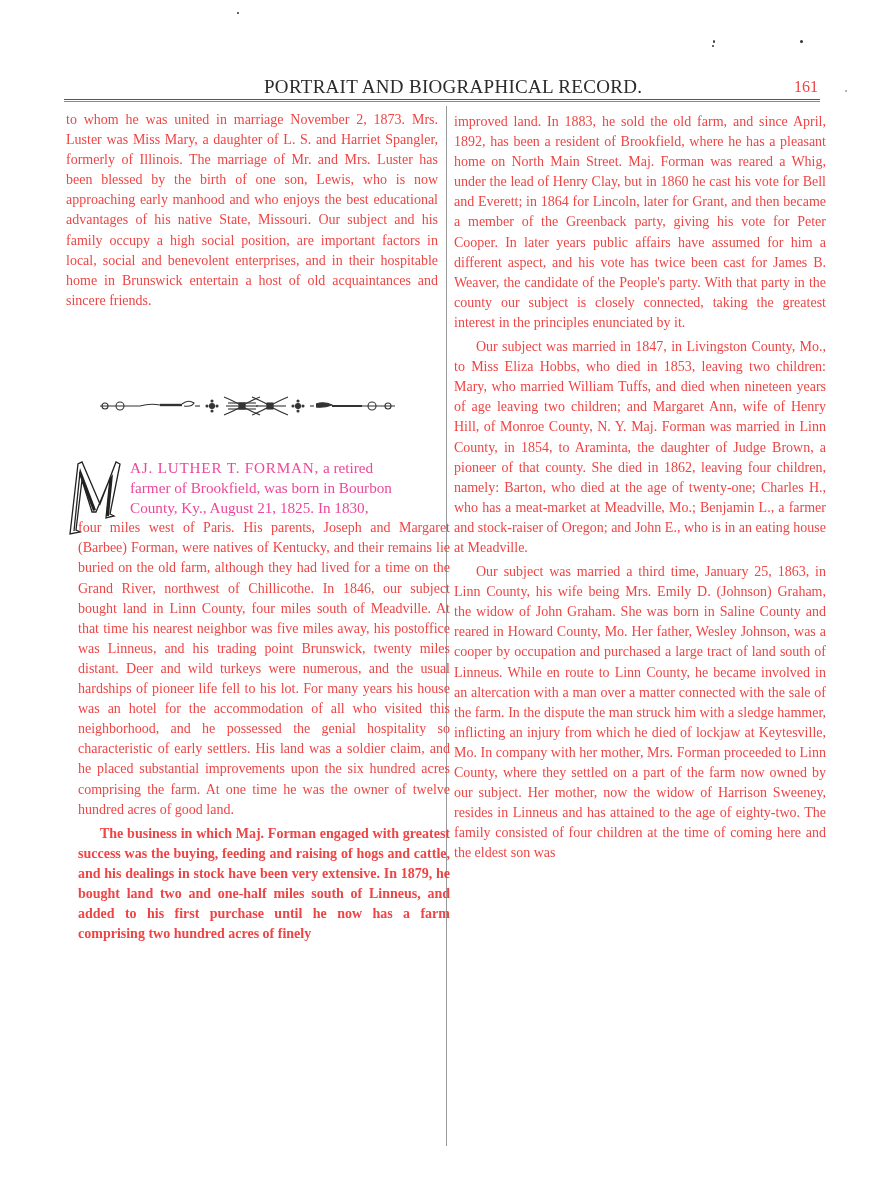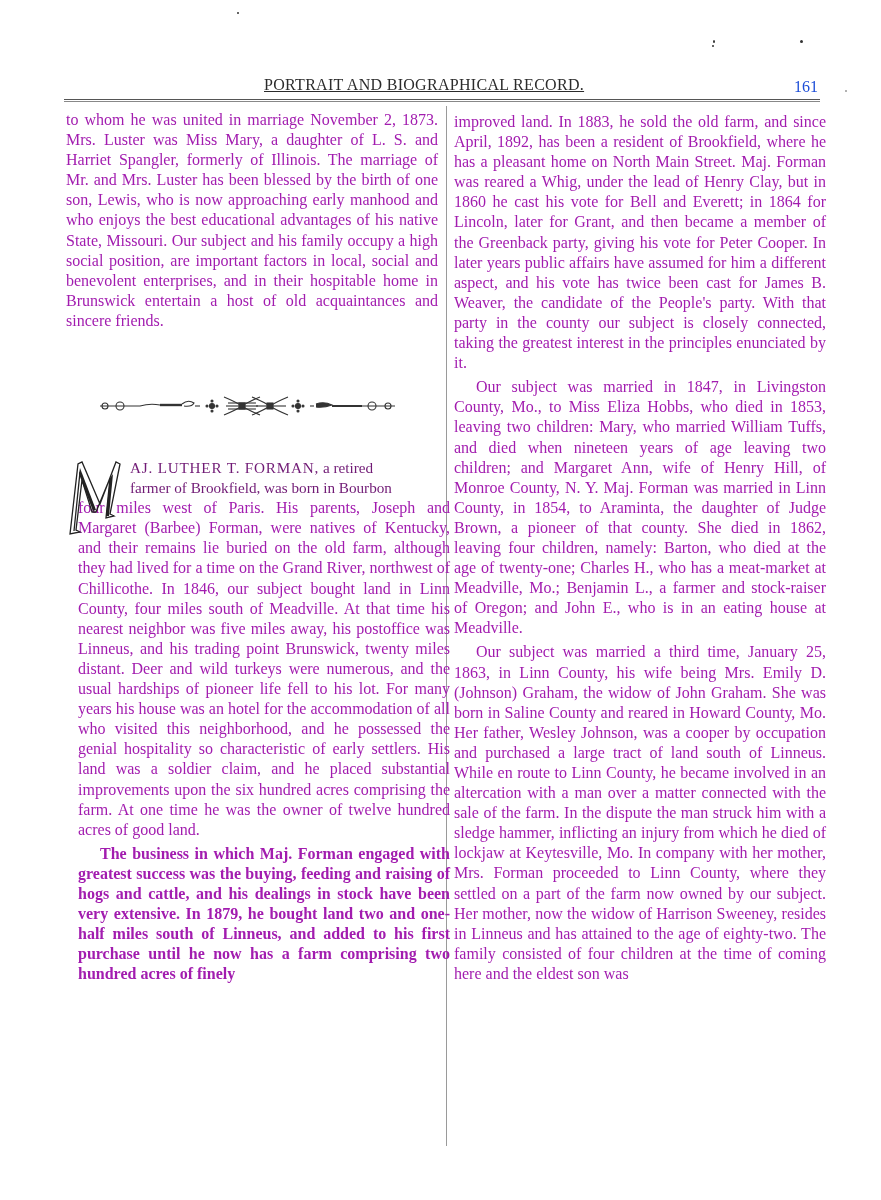--- a/index.html
+++ b/index.html
@@ -9,51 +9,51 @@
       position: relative;
       overflow: hidden;
       color: #2a2a2a;
       font-family: "Liberation Serif", "DejaVu Serif", serif;
     }
     .speck { position: absolute; background: #333; border-radius: 50%; }
     .header {
       position: absolute; left: 64px; top: 76px; width: 754px; height: 22px;
     }
     .running-title {
-      position: absolute; left: 200px; top: 0; font-size: 16px; letter-spacing: 0.3px;
-      color: #2b2b2b; white-space: nowrap; text-decoration: underline;
+      position: absolute; left: 200px; top: 0; font-size: 19px; letter-spacing: 0.3px;
+      color: #2b2b2b; white-space: nowrap;
     }
     .page-number {
-      position: absolute; right: 0; top: 2px; font-size: 16px; color: #1d4ed8;
+      position: absolute; right: 0; top: 2px; font-size: 16px; color: #ef4444;
     }
     .rule {
       position: absolute; left: 64px; width: 756px; height: 1px; background: #555;
     }
     .column-divider {
       position: absolute; left: 446px; top: 106px; width: 1px; height: 1040px;
       background: #9a9a9a;
     }
     .col {
       position: absolute; top: 110px; width: 372px;
-      font-size: 16px; line-height: 20.1px; text-align: justify;
-      color: #a21caf;
+      font-size: 14px; line-height: 20.1px; text-align: justify;
+      color: #ef4444;
     }
     .col-left { left: 66px; }
     .col-right { left: 454px; top: 112px; }
     .col p { margin: 0; text-indent: 0; }
     .col p.indent { text-indent: 22px; }
     .ornament {
       position: absolute; left: 100px; top: 392px; width: 295px; height: 28px;
     }
     .dropcap-block { position: absolute; left: 66px; top: 458px; width: 372px; }
     .dropcap {
       position: absolute; left: 0; top: 0; width: 58px; height: 78px;
     }
     .lead-lines {
-      font-size: 15.2px; line-height: 20.1px; text-align: justify; color: #701a75;
+      font-size: 15.2px; line-height: 20.1px; text-align: justify; color: #ec4899;
     }
     .lead-lines .narrow { margin-left: 64px; display: block; }
     .lead-lines .lead-caps { letter-spacing: 0.8px; }
   </style>
 </head>
 <body>
 
 <div class="speck" style="left:237px;top:12px;width:2px;height:2px;"></div>
 <div class="speck" style="left:713px;top:40px;width:2px;height:3px;"></div>
 <div class="speck" style="left:712px;top:45px;width:2px;height:2px;"></div>
@@ -115,20 +115,21 @@
     <g fill="none" stroke="#222" stroke-width="1.3">
       <path d="M4 76 L12 6 L16 4 L34 46 L50 4 L54 6 L44 56 L48 58 L40 60 L44 20 L30 54 L26 54 L16 22 L10 72 L14 74 L4 76 Z"></path>
       <path d="M8 73 L14 14 L28 50"></path>
     </g>
     <path d="M14 10 L30 52 L27 53 L13 16 Z" fill="#222"></path>
     <path d="M44 20 L40 58 L43 58 L47 16 Z" fill="#222"></path>
   </svg>
   <div class="lead-lines">
     <span class="narrow"><span class="lead-caps">AJ. LUTHER T. FORMAN,</span><span> a retired</span></span>
     <span class="narrow">farmer of Brookfield, was born in Bourbon</span>
+    <span class="narrow">County, Ky., August 21, 1825. In 1830,</span>
   </div>
   <div class="col" style="position:static;width:372px;margin-left:12px;">
     <p>four miles west of Paris. His parents, Joseph and Margaret (Barbee) Forman, were natives of Kentucky, and their remains lie buried on the old farm, although they had lived for a time on the Grand River, northwest of Chillicothe. In 1846, our subject bought land in Linn County, four miles south of Meadville. At that time his nearest neighbor was five miles away, his postoffice was Linneus, and his trading point Brunswick, twenty miles distant. Deer and wild turkeys were numerous, and the usual hardships of pioneer life fell to his lot. For many years his house was an hotel for the accommodation of all who visited this neighborhood, and he possessed the genial hospitality so characteristic of early settlers. His land was a soldier claim, and he placed substantial improvements upon the six hundred acres comprising the farm. At one time he was the owner of twelve hundred acres of good land.</p>
     <p class="indent" style="margin-top:4px;font-weight:bold;">The business in which Maj. Forman engaged with greatest success was the buying, feeding and raising of hogs and cattle, and his dealings in stock have been very extensive. In 1879, he bought land two and one-half miles south of Linneus, and added to his first purchase until he now has a farm comprising two hundred acres of finely</p>
   </div>
 </div>
 
 <div class="col col-right">
   <p>improved land. In 1883, he sold the old farm, and since April, 1892, has been a resident of Brookfield, where he has a pleasant home on North Main Street. Maj. Forman was reared a Whig, under the lead of Henry Clay, but in 1860 he cast his vote for Bell and Everett; in 1864 for Lincoln, later for Grant, and then became a member of the Greenback party, giving his vote for Peter Cooper. In later years public affairs have assumed for him a different aspect, and his vote has twice been cast for James B. Weaver, the candidate of the People's party. With that party in the county our subject is closely connected, taking the greatest interest in the principles enunciated by it.</p>
   <p class="indent" style="margin-top:4px;">Our subject was married in 1847, in Livingston County, Mo., to Miss Eliza Hobbs, who died in 1853, leaving two children: Mary, who married William Tuffs, and died when nineteen years of age leaving two children; and Margaret Ann, wife of Henry Hill, of Monroe County, N. Y. Maj. Forman was married in Linn County, in 1854, to Araminta, the daughter of Judge Brown, a pioneer of that county. She died in 1862, leaving four children, namely: Barton, who died at the age of twenty-one; Charles H., who has a meat-market at Meadville, Mo.; Benjamin L., a farmer and stock-raiser of Oregon; and John E., who is in an eating house at Meadville.</p>

